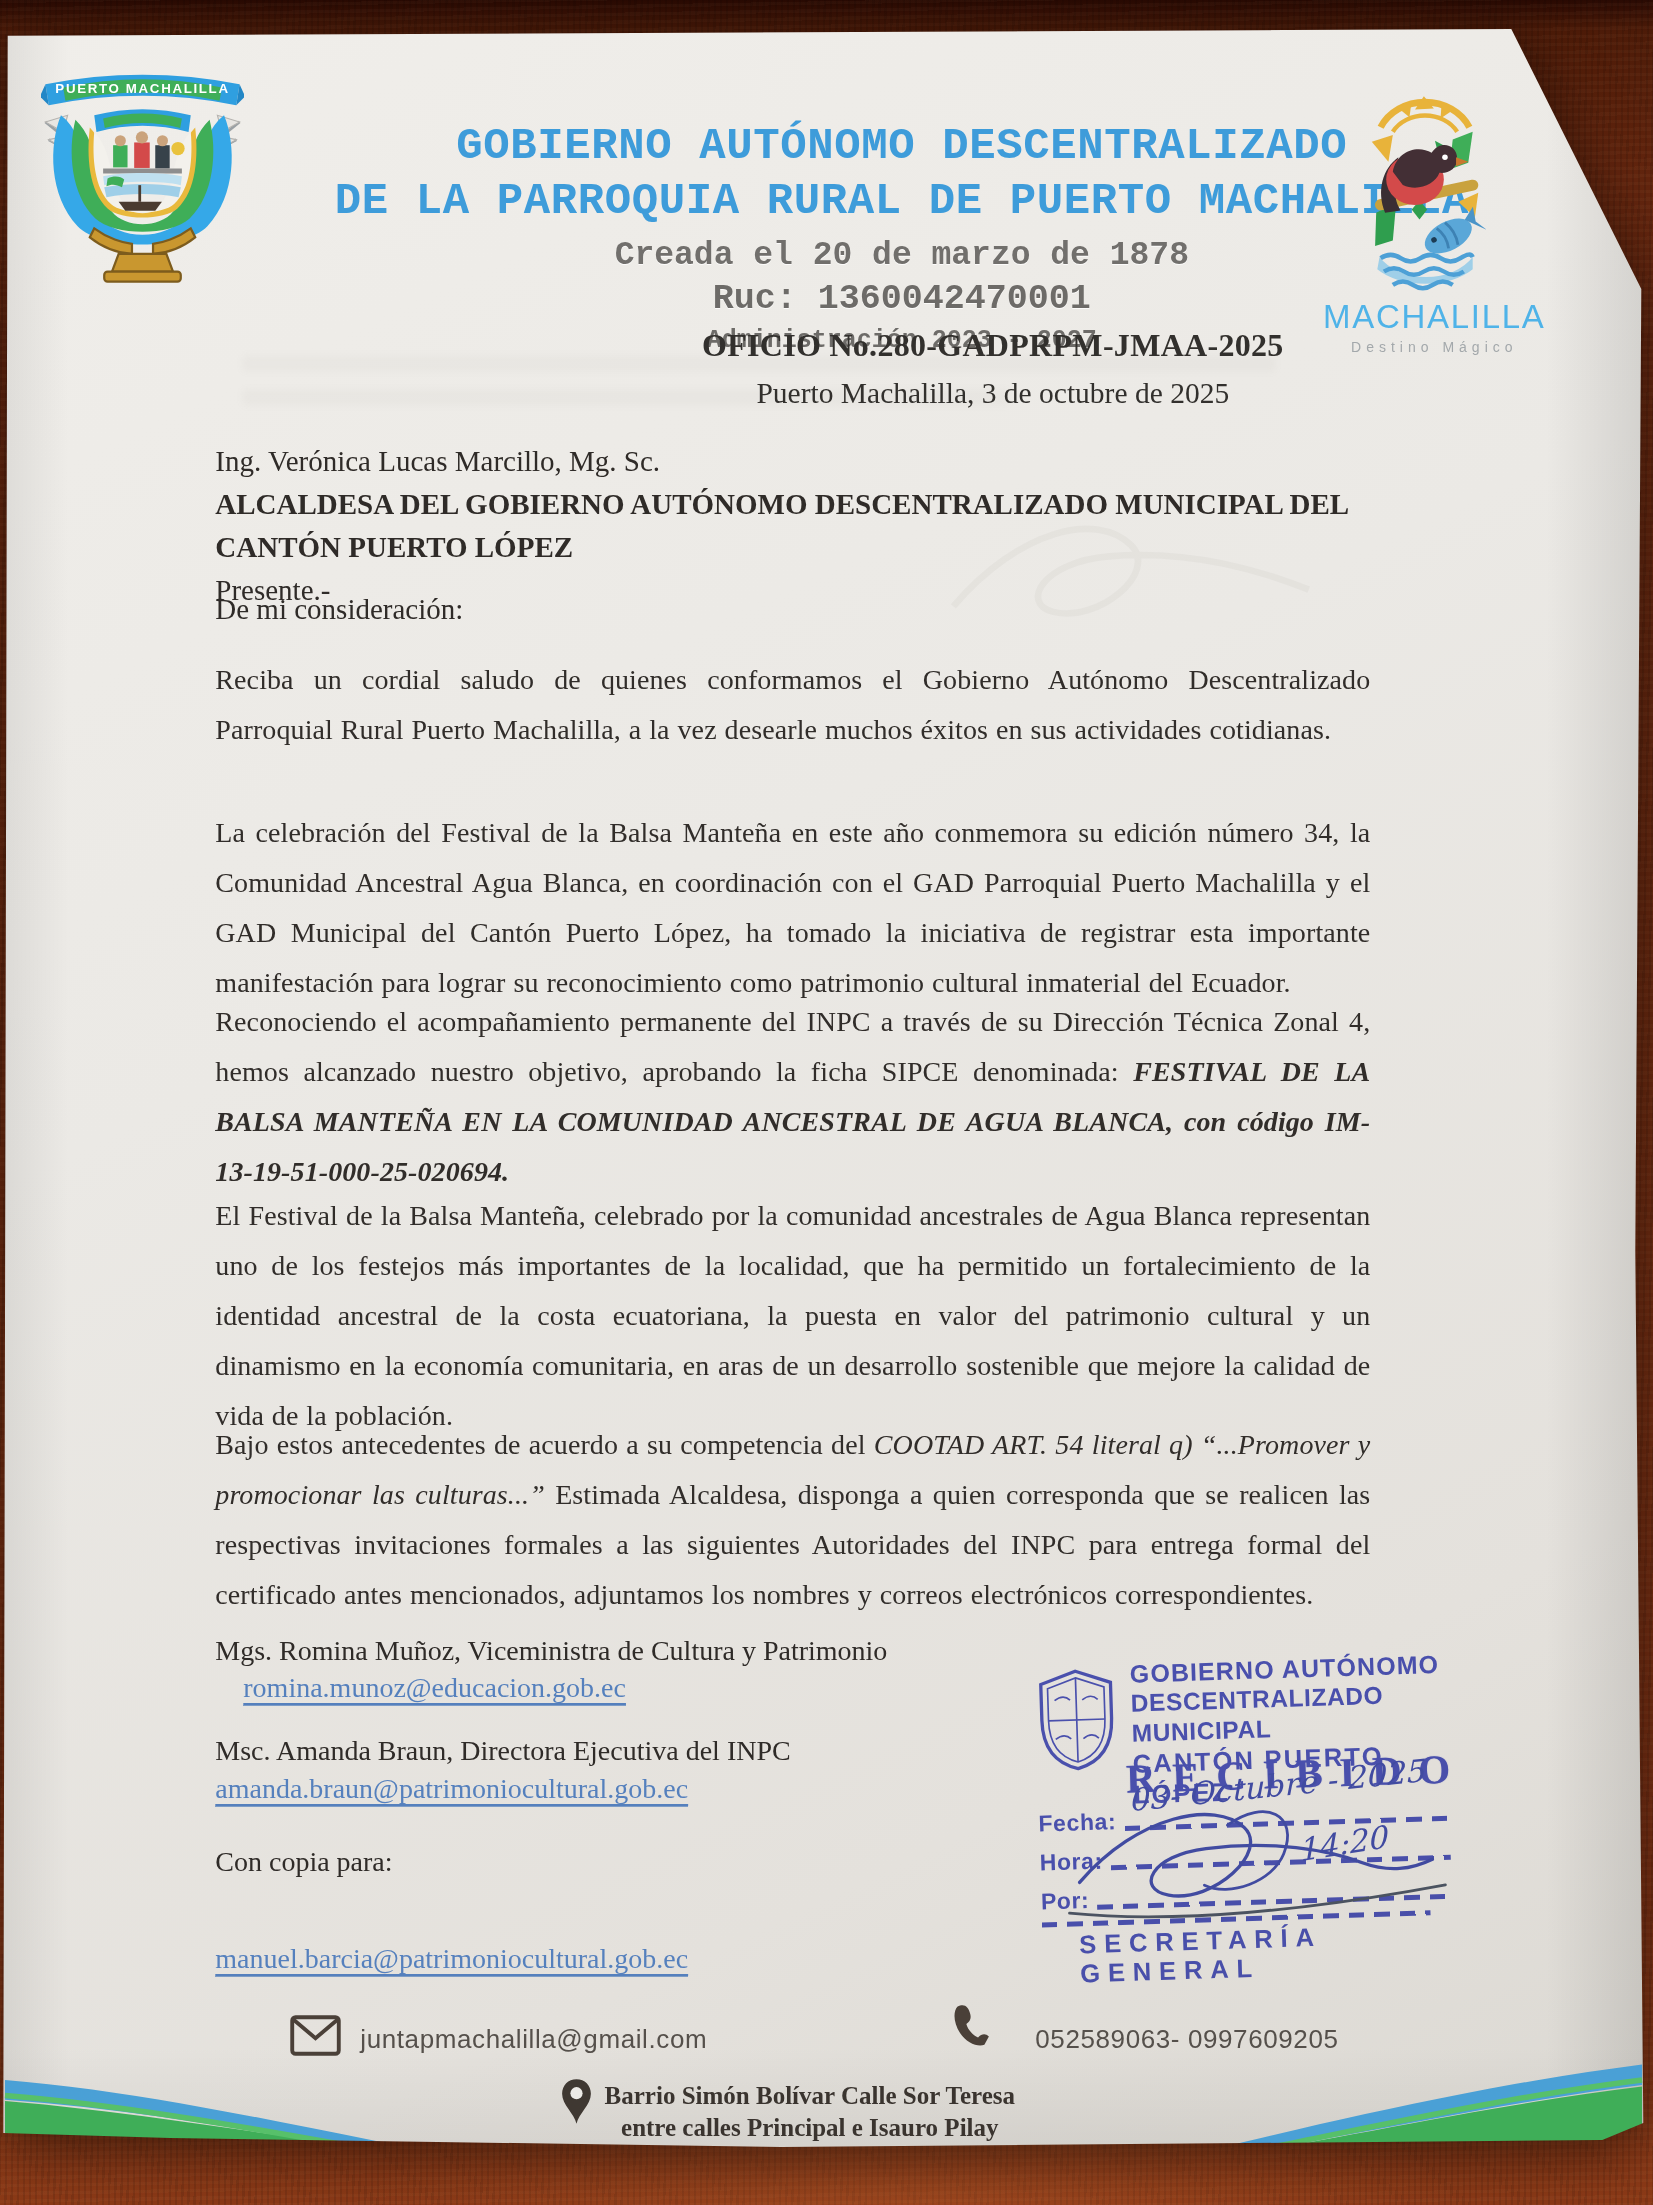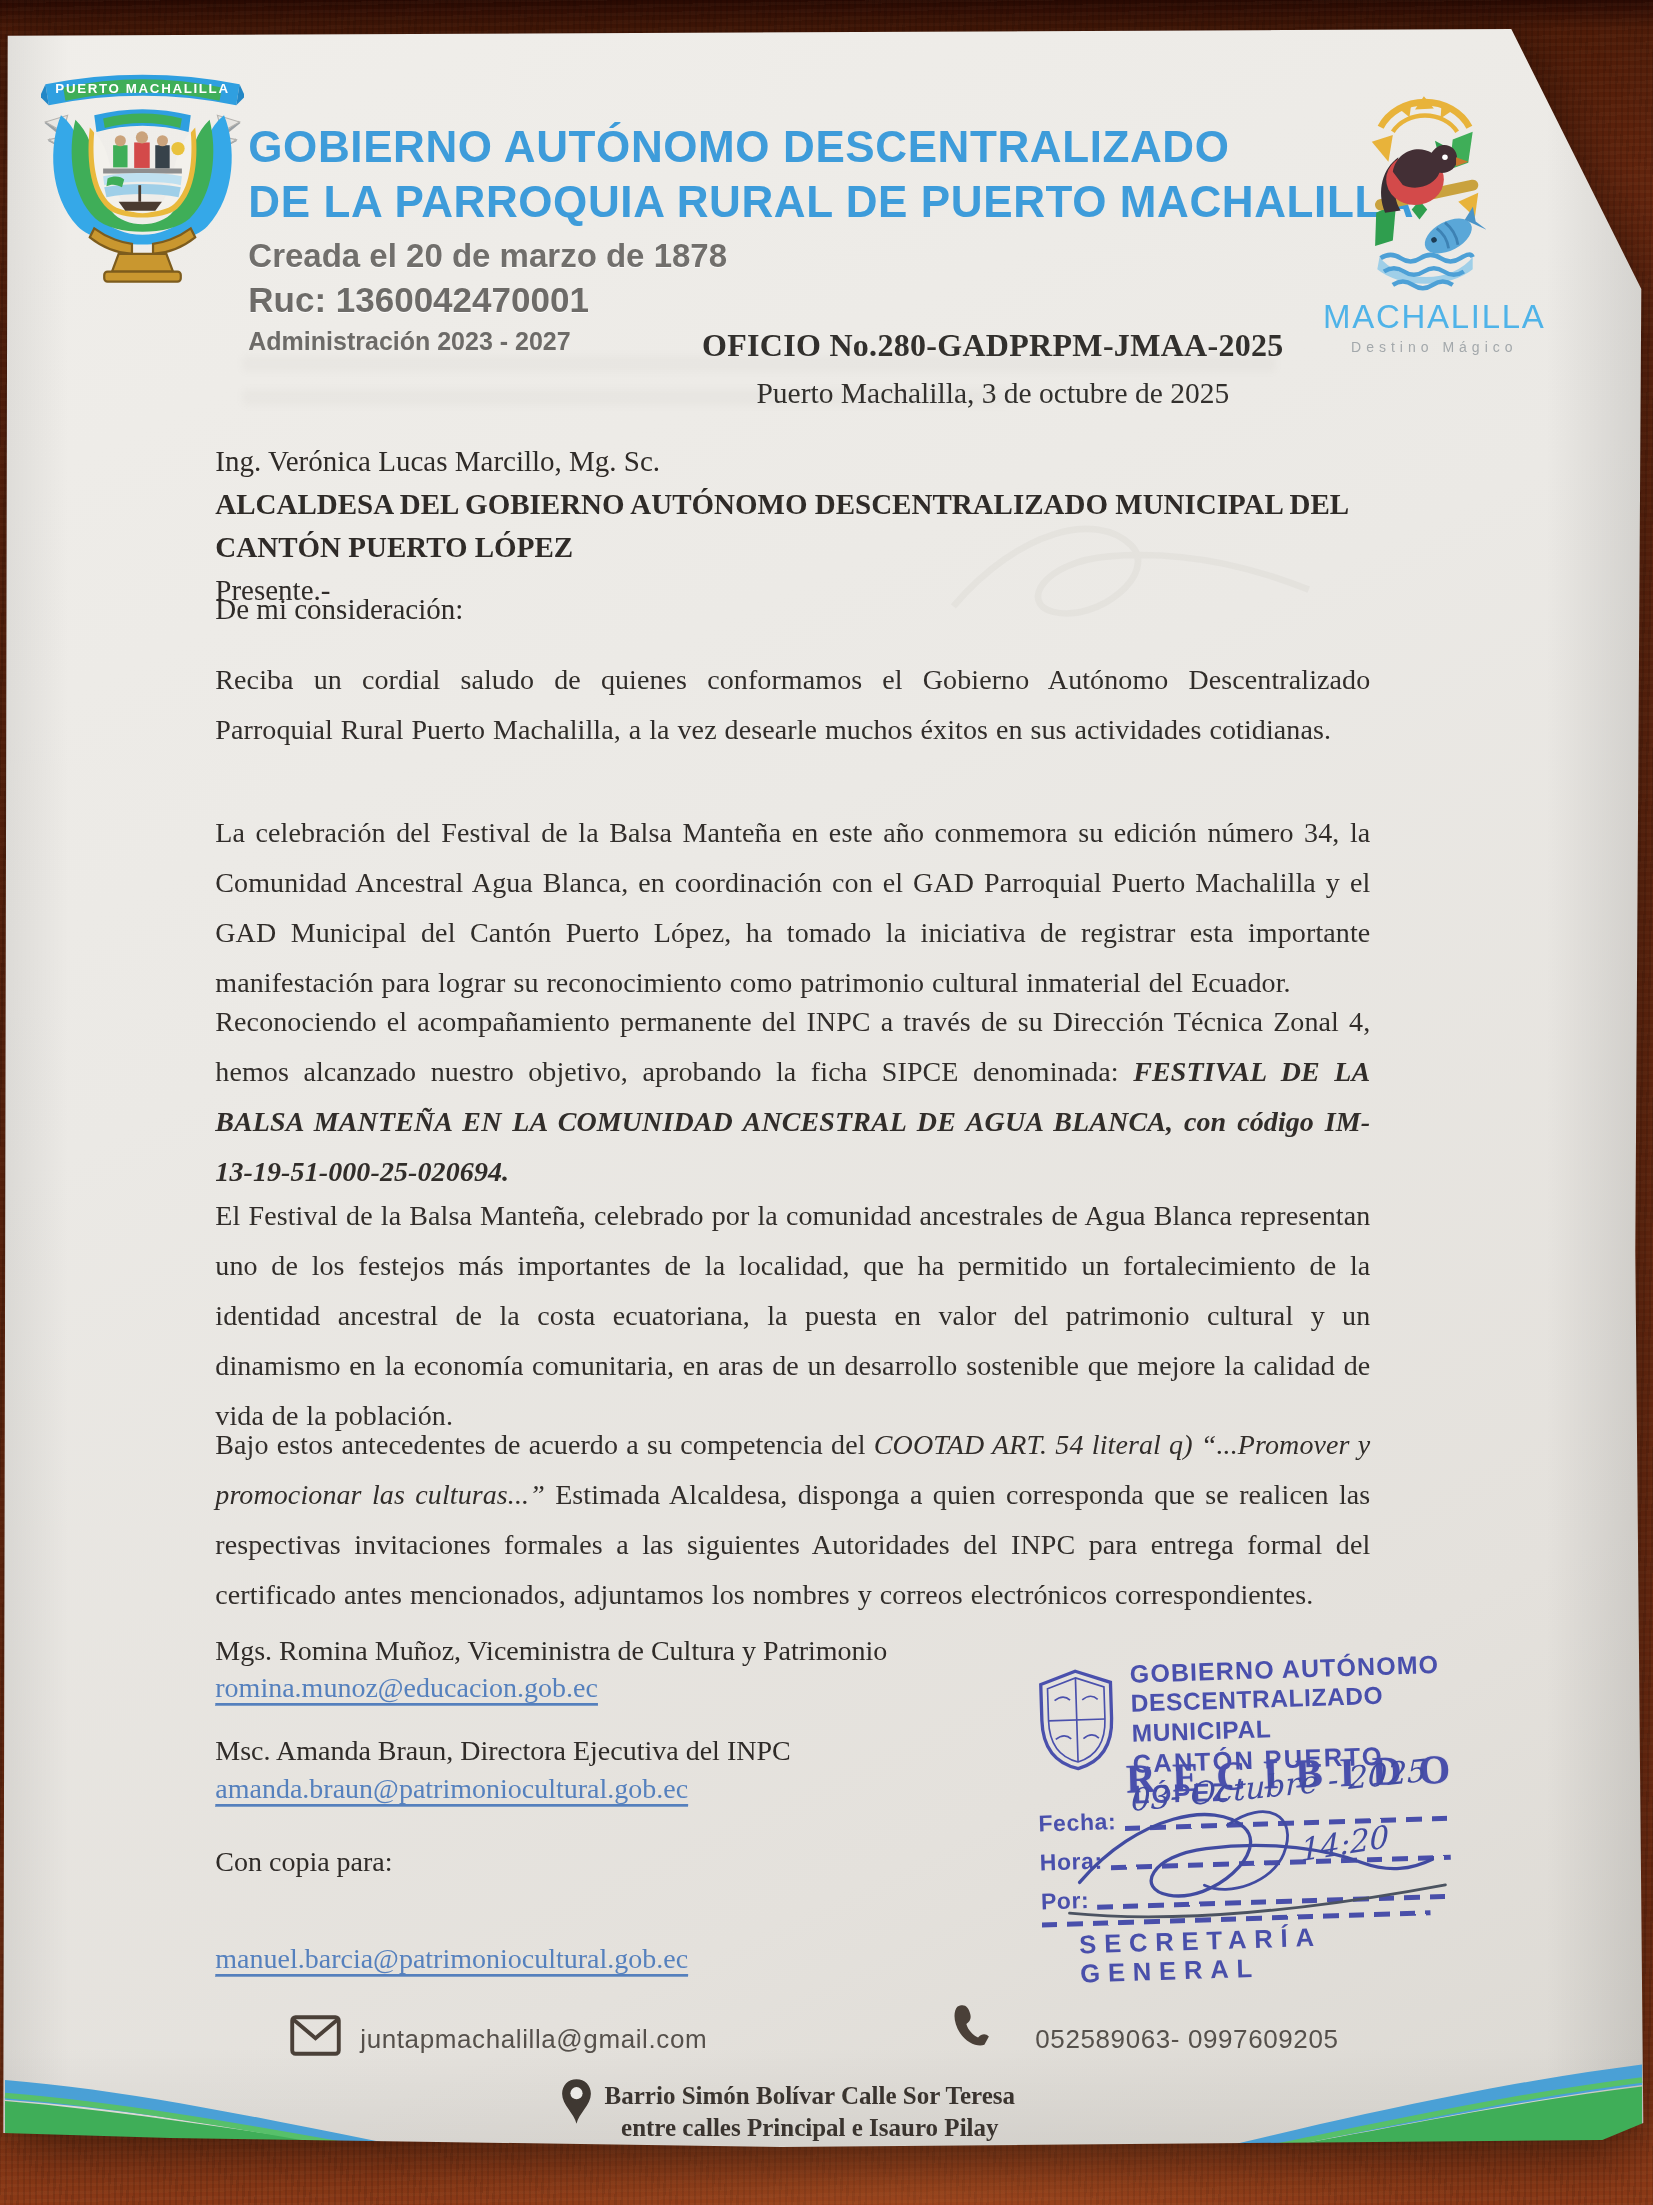--- a/index.html
+++ b/index.html
@@ -16,22 +16,22 @@
     background:linear-gradient(155deg,#f0eeea 0%,#ebe9e5 40%,#e4e1dc 78%,#dcd9d3 100%);
     clip-path:polygon(4.4px 7.8px,1508px 1.1px,1638px 261px,1632px 1223px,1640px 2095px,1599px 2112px,778px 2119px,167px 2110px,0px 2105px);
   }
   .paper::before{content:"";position:absolute;inset:0;pointer-events:none;
     background:linear-gradient(90deg,rgba(0,0,0,.07),transparent 4%),
                linear-gradient(270deg,rgba(0,0,0,.10),transparent 6%),
                linear-gradient(0deg,rgba(0,0,0,.06),transparent 5%);}
   .abs{position:absolute;}
 
   
-  .title-block{left:245px;top:91px;width:1245px;text-align:left;
-    font-family:Liberation Sans, sans-serif;font-weight:bold;}
+  .title-block{left:276px;top:91px;width:1245px;text-align:center;
+    font-family:Liberation Mono, monospace;font-weight:bold;}
   .org-line{font-size:44px;line-height:55px;color:#3e9cda;letter-spacing:0.6px;}
   .created-line{margin-top:7.8px;font-size:33px;color:#716f6c;text-shadow:0 0.6px 0 rgba(255,255,255,.8);}
   .ruc-line{margin-top:5.6px;font-size:35px;color:#6d6b68;text-shadow:0 0.6px 0 rgba(255,255,255,.8);}
   .admin-line{margin-top:6.7px;font-size:25px;color:#6d6b68;}
 
   
   .oficio-block{left:611px;top:299px;width:757px;text-align:center;color:#32302d;}
   .oficio-no{font-size:32px;font-weight:bold;letter-spacing:0.3px;}
   .place-date{margin-top:13.3px;font-size:29.5px;}
 
@@ -46,21 +46,21 @@
   .para{left:212px;width:1155px;font-size:28px;line-height:50px;text-align:justify;color:#312d2a;
     letter-spacing:0.1px;word-spacing:0.8px;}
   .p1{top:627px;} .p2{top:780px;} .p3{top:969px;} .p4{top:1163px;} .p5{top:1392px;}
   .emf{font-weight:bold;font-style:italic;}
   .itf{font-style:italic;}
 
   
   .contact-name{left:212px;width:945px;font-size:28px;color:#2f2b28;}
   .contact-link{left:212px;font-size:28px;color:#5580bd;text-decoration:underline;
     text-underline-offset:5.6px;border-bottom:1.7px solid #7d9cc6;padding-bottom:1.1px;}
-  .cn1{top:1607px;} .cl1{top:1644px;}
+  .cn1{top:1607px;} .cl1{top:1644px;margin-left:28px;}
   .cn2{top:1707px;} .cl2{top:1745px;}
   .cc{top:1818px;font-size:28px;color:#2f2b28;left:212px;}
   .cn3{top:1877px;} .cl3{top:1915px;}
 
   
   .stamp{left:1035px;top:1627px;width:422px;height:300px;transform:rotate(-1.8deg);
     color:#4750c5;font-family:"Liberation Sans","DejaVu Sans",sans-serif;
     mix-blend-mode:multiply;opacity:.94;}
   .stamp-head{position:absolute;left:96px;top:0;width:333px;font-weight:bold;}
   .st-l1{font-size:25px;line-height:30px;letter-spacing:1.1px;}

